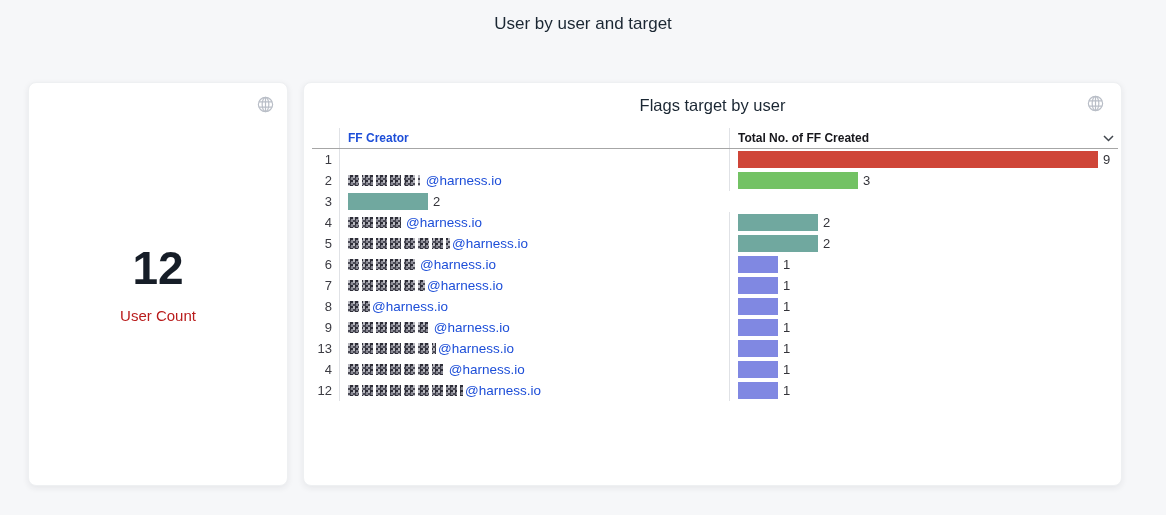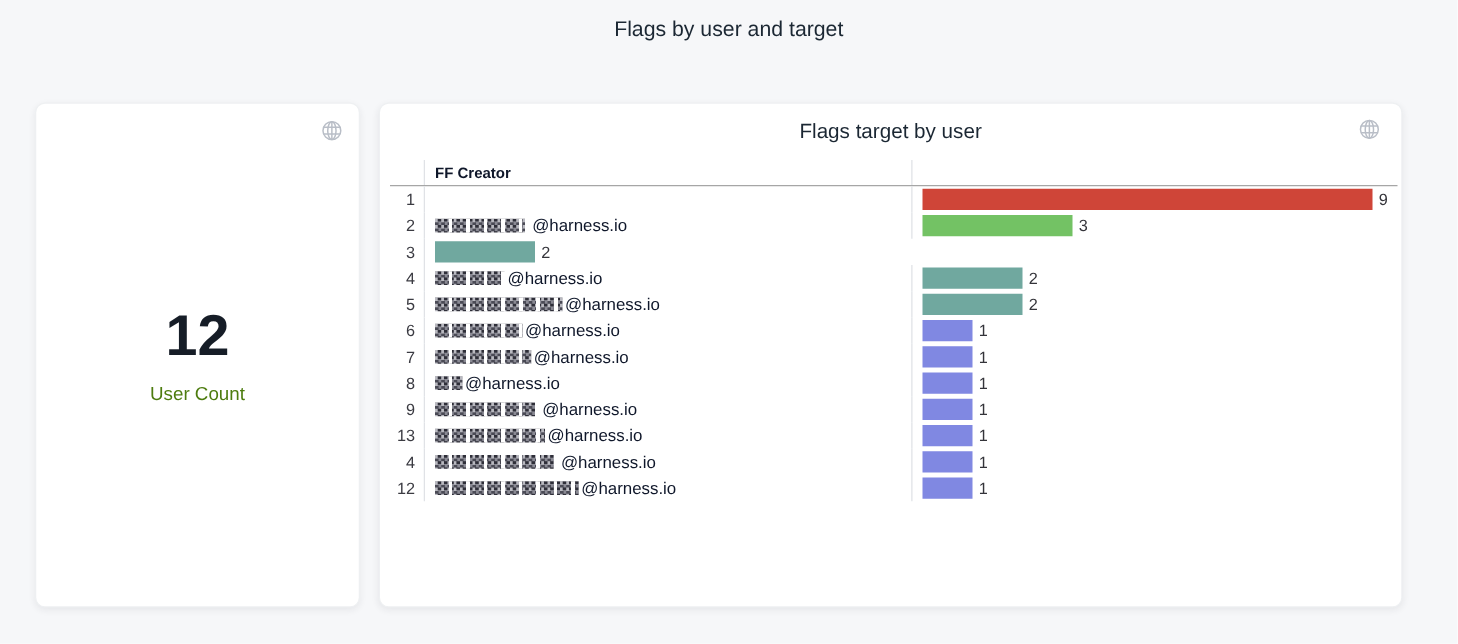--- a/index.html
+++ b/index.html
@@ -25,60 +25,60 @@
   .card-left { left: 28px; top: 82px; width: 260px; height: 404px; }
   .card-right { left: 303px; top: 82px; width: 819px; height: 404px; }
   .globe { position: absolute; line-height: 0; }
   .card-left .globe { top: 12px; right: 12px; }
   .card-right .globe { top: 11px; right: 16px; }
   .count-wrap {
     width: 100%; height: 100%;
     display: flex; flex-direction: column; align-items: center; justify-content: center;
   }
   .count-value { font-size: 46px; font-weight: 600; color: #161d27; line-height: 1; }
-  .count-label { margin-top: 16px; font-size: 15px; color: #4d7c0f; }
+  .count-label { margin-top: 16px; font-size: 15px; color: #b91c1c; }
   .card-title {
     margin-top: 13px; text-align: center;
     font-size: 16.5px; font-weight: 500; color: #1b2733;
   }
   .table { position: absolute; left: 8px; top: 45px; width: 806px; font-size: 13.5px; }
   .thead {
     display: flex; height: 21px; align-items: center;
     border-bottom: 1px solid #a6a6a6;
     font-size: 12px; font-weight: 700; color: #17171c;
   }
   .trow { display: flex; height: 21px; align-items: center; }
   .cell { height: 100%; display: flex; align-items: center; }
   .cell.num {
     width: 28px; justify-content: flex-end; padding-right: 7px;
     border-right: 1px solid #e0e2e6;
     color: #3b3b42; font-size: 13px;
   }
   .cell.creator {
     width: 390px; padding-left: 8px;
     border-right: 1px solid #e0e2e6;
-    color: #0f172a; overflow: hidden;
+    color: #1d4ed8; overflow: hidden;
   }
   .cell.barcol { flex: 1; padding-left: 8px; position: relative; }
   .thead .chev { position: absolute; right: 4px; top: 7px; line-height: 0; }
   .redact {
     display: inline-block; height: 11px; margin-right: 2px;
     background:
       repeating-linear-gradient(90deg, transparent 0 11px, #ffffff 11px 14px),
       conic-gradient(#2e2e38 25%, #8a8a94 0 50%, #4a4a55 0 75%, #b9b9c0 0);
     background-size: auto, 5px 5px;
   }
   .suffix { white-space: pre; }
   .bar { height: 17px; flex: 0 0 auto; }
   .bar-val { margin-left: 5px; font-size: 13px; color: #34343a; }
 </style>
 </head>
 <body>
 
-<div class="page-title">Flags by user and target</div>
+<div class="page-title">User by user and target</div>
 
 <div class="card card-left">
   <span class="globe">
     <svg width="19" height="19" viewBox="0 0 24 24" fill="none" stroke="#b9bec7" stroke-width="1.5">
       <circle cx="12" cy="12" r="9"></circle>
       <ellipse cx="12" cy="12" rx="4.2" ry="9"></ellipse>
       <path d="M3.6 8.6h16.8M3.6 15.4h16.8M12 3v18"></path>
     </svg>
   </span>
   <div class="count-wrap">
@@ -94,20 +94,28 @@
       <ellipse cx="12" cy="12" rx="4.2" ry="9"></ellipse>
       <path d="M3.6 8.6h16.8M3.6 15.4h16.8M12 3v18"></path>
     </svg>
   </span>
   <div class="card-title">Flags target by user</div>
 
   <div class="table">
     <div class="thead">
       <div class="cell num"></div>
       <div class="cell creator">FF Creator</div>
+      <div class="cell barcol">
+        <span>Total No. of FF Created</span>
+        <span class="chev">
+          <svg width="11" height="7" viewBox="0 0 11 7" fill="none" stroke="#41464d" stroke-width="1.5">
+            <polyline points="1,1 5.5,5.5 10,1"></polyline>
+          </svg>
+        </span>
+      </div>
     </div>
     <div id="rows">
         <div class="trow">
           <div class="cell num">1</div>
           <div class="cell creator"></div>
           <div class="cell barcol">
             <div class="bar" style="width: 360px; background: rgb(207, 69, 56);"></div>
             <span class="bar-val">9</span>
           </div>
         </div>

